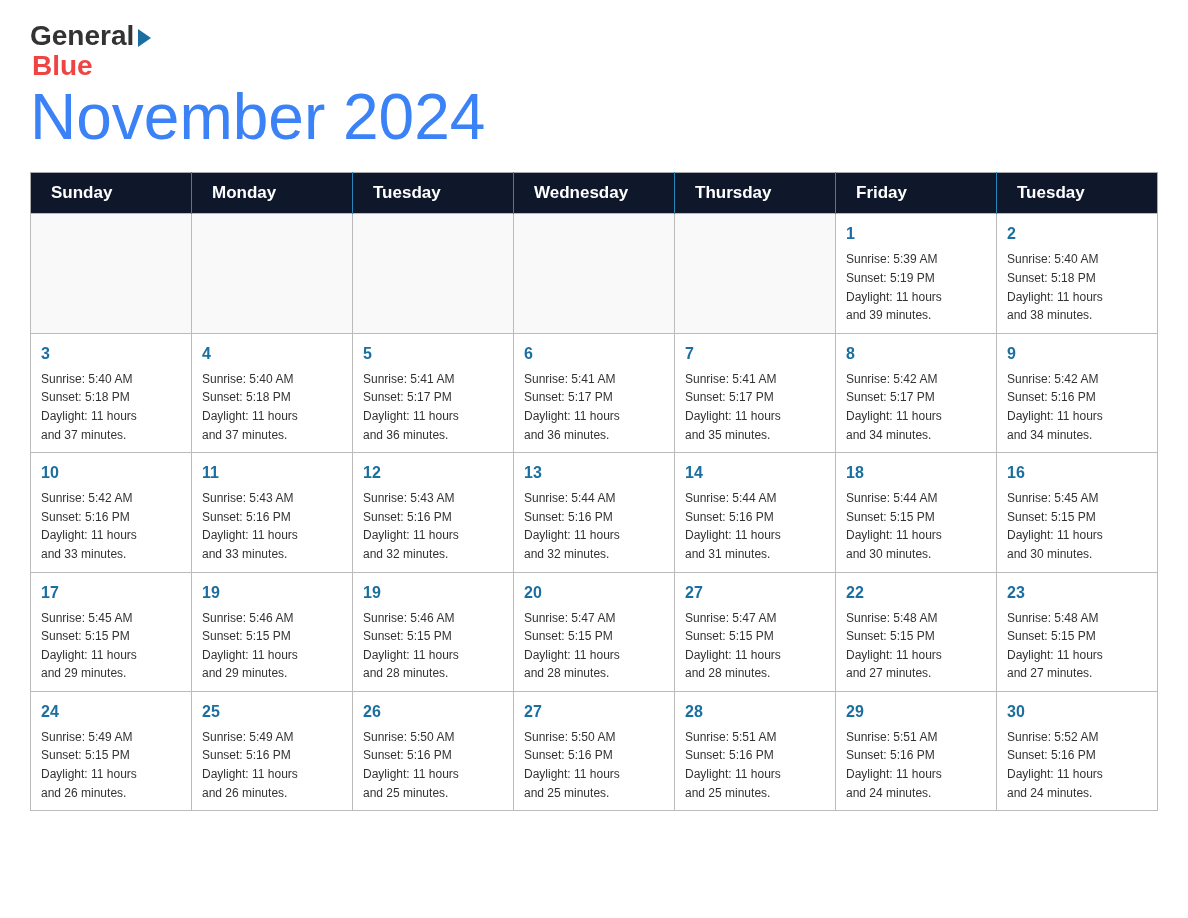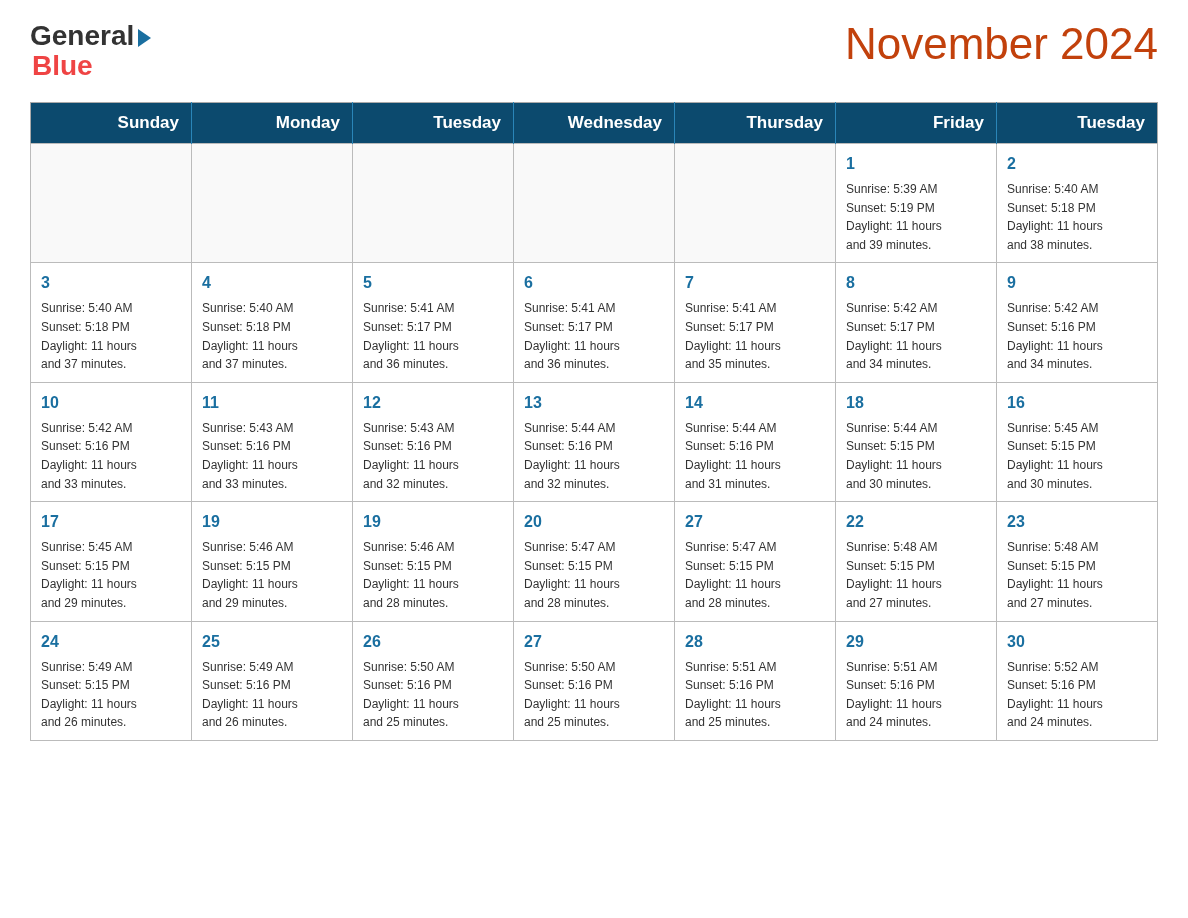--- a/index.html
+++ b/index.html
@@ -8,47 +8,48 @@
       background: #fff;
       width: 1188px;
       min-height: 918px;
       padding: 20px 30px;
     }
     .header {
       display: flex;
       justify-content: space-between;
       align-items: flex-start;
       margin-bottom: 20px;
+      flex-direction: column;
     }
     .title-section {
       text-align: right;
     }
     .month-title {
-      font-size: 44px;
+      font-size: 64px;
       font-weight: normal;
-      color: #c2410c;
+      color: #3b82f6;
       line-height: 1.1;
     }
     .location {
       font-size: 22px;
       color: #555;
       margin-top: 4px;
     }
     .calendar-table {
       width: 100%;
       border-collapse: collapse;
       border: 1px solid #aaa;
     }
     .calendar-table th {
-      background-color: #0c4a6e;
+      background-color: #0f172a;
       color: #fff;
       font-size: 17px;
       font-weight: bold;
-      padding: 10px 12px;
-      text-align: right;
+      padding: 10px 20px;
+      text-align: left;
       border-right: 1px solid #2a85b8;
     }
     .calendar-table th:last-child {
       border-right: none;
     }
     .calendar-table td {
       border: 1px solid #bbb;
       vertical-align: top;
       padding: 8px 10px;
       width: 14.28%;

